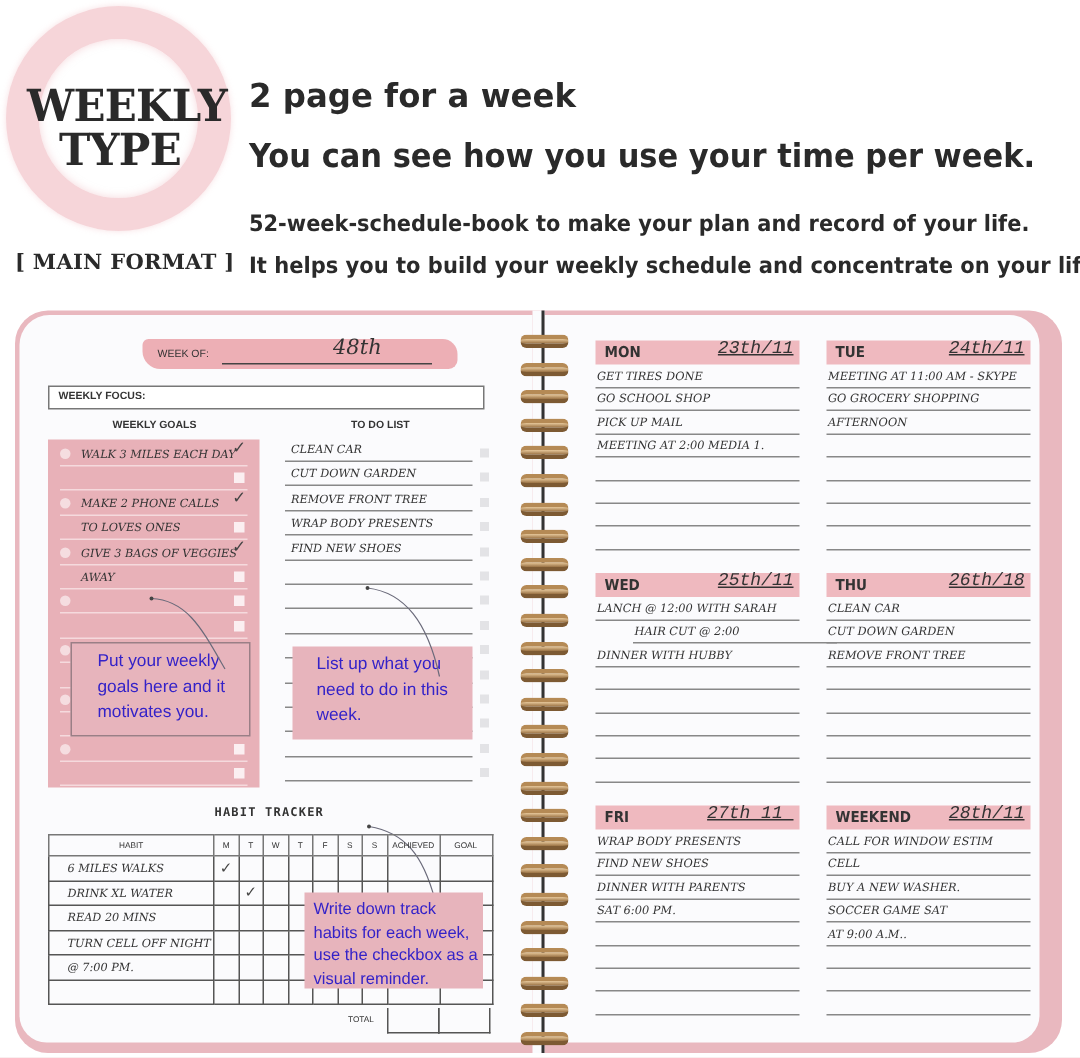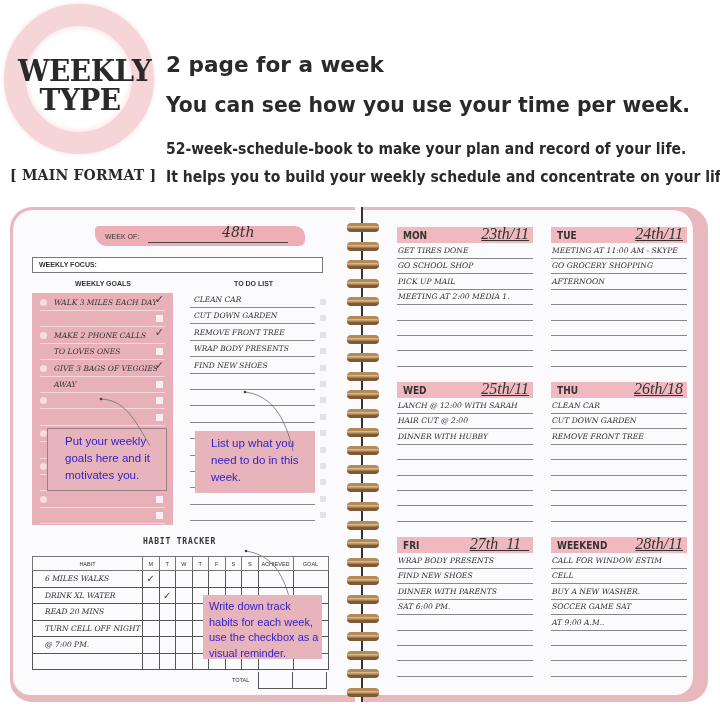--- a/index.html
+++ b/index.html
@@ -142,22 +142,22 @@
   
   .day-block { position: absolute; width: 136px; }
   .day-head {
     position: absolute; left: 0; top: 0; width: 136px; height: 16px; background: #efb9bf;
   }
   .day-name {
     position: absolute; left: 6px; top: 3px; font-family: "DejaVu Sans", sans-serif;
     font-size: 10px; font-weight: bold; color: #333; transform: scaleX(0.9); transform-origin: left;
   }
   .day-date {
-    position: absolute; right: 4px; top: -2px; font-family: Liberation Serif, serif;
-    font-style: italic; font-size: 16px; color: #333; text-decoration: underline; margin-left: 32px;
+    position: absolute; right: 4px; top: -2px; font-family: Liberation Mono, monospace;
+    font-style: italic; font-size: 12px; color: #333; text-decoration: underline; margin-left: 32px;
   }
   .day-line {
     position: absolute; left: 0; width: 136px; height: 16px; border-bottom: 1px solid #888;
   }
   .day-text {
     position: absolute; left: 1px; top: 3px; font-family: "DejaVu Serif", serif;
     font-style: italic; font-size: 7.6px; color: #333; white-space: nowrap;
   }
 </style>
 </head>
@@ -515,21 +515,21 @@
       </div>
     </div>
     <div class="day-block" style="left: 397px; top: 382px;">
       <div class="day-head">
         <span class="day-name">WED</span>
         <span class="day-date">25th/11</span>
       </div>
       <div class="day-line" style="top: 16px;">
         <span class="day-text">LANCH @ 12:00 WITH SARAH</span>
       </div>
-      <div class="day-line" style="top: 31.4px;">
+      <div class="day-line" style="top: 31.4px; margin-left: 25px;">
         <span class="day-text">HAIR CUT @ 2:00</span>
       </div>
       <div class="day-line" style="top: 46.8px;">
         <span class="day-text">DINNER WITH HUBBY</span>
       </div>
       <div class="day-line" style="top: 62.2px;">
         <span class="day-text"></span>
       </div>
       <div class="day-line" style="top: 77.6px;">
         <span class="day-text"></span>

